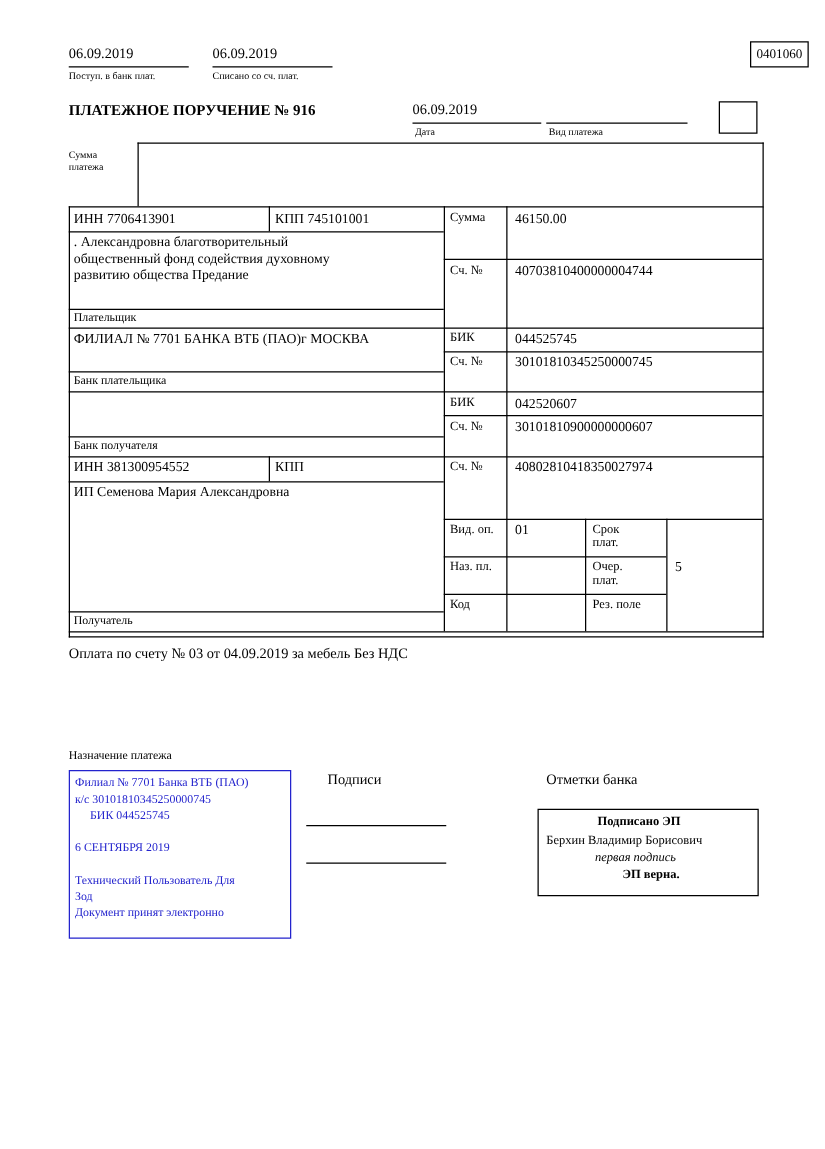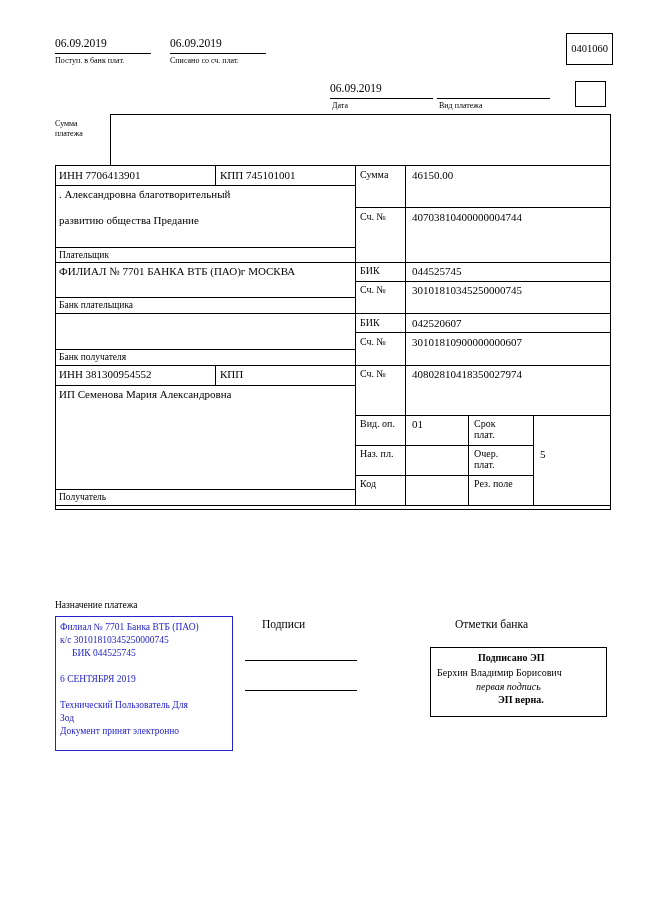--- a/index.html
+++ b/index.html
@@ -29,24 +29,25 @@
 <div class="doc">
 
   <div class="t" style="left:55px;top:37px">06.09.2019</div>
   <div class="hl" style="left:55px;top:53px;width:96px"></div>
   <div class="t s8" style="left:55px;top:57px">Поступ. в банк плат.</div>
 
   <div class="t" style="left:170px;top:37px">06.09.2019</div>
   <div class="hl" style="left:170px;top:53px;width:96px"></div>
   <div class="t s8" style="left:170px;top:57px">Списано со сч. плат.</div>
 
-  <div class="box center" style="left:566px;top:33px;width:47px;height:32px">
+  <div class="box center" style="left:600px;top:33px;width:47px;height:21px">
     <span class="t" style="font-size:10.5px">0401060</span>
   </div>
 
+  <div class="t b" style="left:55px;top:82px;font-size:12px">ПЛАТЕЖНОЕ ПОРУЧЕНИЕ № 916</div>
   <div class="t" style="left:330px;top:82px">06.09.2019</div>
   <div class="hl" style="left:330px;top:98px;width:103px"></div>
   <div class="t s8" style="left:332px;top:102px">Дата</div>
   <div class="hl" style="left:437px;top:98px;width:113px"></div>
   <div class="t s8" style="left:439px;top:102px">Вид платежа</div>
   <div class="box" style="left:575px;top:81px;width:31px;height:26px"></div>
 
   <div class="t s8" style="left:55px;top:120px">Сумма</div>
   <div class="t s8" style="left:55px;top:130px">платежа</div>
   <div class="hl" style="left:110px;top:114px;width:501px"></div>
@@ -61,20 +62,21 @@
 
   <div class="t s11" style="left:59px;top:170px">ИНН 7706413901</div>
   <div class="vl" style="left:215px;top:165px;height:20px"></div>
   <div class="t s11" style="left:220px;top:170px">КПП 745101001</div>
   <div class="t s10" style="left:360px;top:170px">Сумма</div>
   <div class="t s11" style="left:412px;top:170px">46150.00</div>
   <div class="hl" style="left:55px;top:185px;width:300px"></div>
   <div class="hl" style="left:355px;top:207px;width:255px"></div>
 
   <div class="t s11" style="left:59px;top:189px">. Александровна благотворительный</div>
+  <div class="t s11" style="left:59px;top:202px">общественный фонд содействия духовному</div>
   <div class="t s11" style="left:59px;top:215px">развитию общества Предание</div>
   <div class="t s10" style="left:360px;top:212px">Сч. №</div>
   <div class="t s11" style="left:412px;top:212px">40703810400000004744</div>
 
   <div class="hl" style="left:55px;top:247px;width:300px"></div>
   <div class="t s9" style="left:59px;top:250px">Плательщик</div>
   <div class="hl" style="left:55px;top:262px;width:556px"></div>
 
   <div class="t s11" style="left:59px;top:266px">ФИЛИАЛ № 7701 БАНКА ВТБ (ПАО)г МОСКВА</div>
   <div class="t s10" style="left:360px;top:266px">БИК</div>
@@ -117,35 +119,36 @@
   <div class="t s11" style="left:540px;top:449px">5</div>
   <div class="hl" style="left:355px;top:475px;width:178px"></div>
   <div class="t s10" style="left:360px;top:479px">Код</div>
   <div class="t s10" style="left:474px;top:479px">Рез. поле</div>
 
   <div class="hl" style="left:55px;top:489px;width:300px"></div>
   <div class="t s9" style="left:59px;top:492px">Получатель</div>
   <div class="hl" style="left:55px;top:505px;width:556px"></div>
   <div class="hl" style="left:55px;top:509px;width:556px"></div>
 
+  <div class="t" style="left:55px;top:517px">Оплата по счету № 03 от 04.09.2019 за мебель Без НДС</div>
   <div class="t s9" style="left:55px;top:600px">Назначение платежа</div>
 
   <div class="box bluebox" style="left:55px;top:616px;width:178px;height:135px"></div>
   <div class="t s9 bluetext" style="left:60px;top:622px">Филиал № 7701 Банка ВТБ (ПАО)</div>
   <div class="t s9 bluetext" style="left:60px;top:635px">к/с 30101810345250000745</div>
   <div class="t s9 bluetext" style="left:72px;top:648px">БИК 044525745</div>
   <div class="t s9 bluetext" style="left:60px;top:674px">6 СЕНТЯБРЯ 2019</div>
   <div class="t s9 bluetext" style="left:60px;top:700px">Технический Пользователь Для</div>
   <div class="t s9 bluetext" style="left:60px;top:713px">Зод</div>
   <div class="t s9 bluetext" style="left:60px;top:726px">Документ принят электронно</div>
 
   <div class="t" style="left:262px;top:618px">Подписи</div>
   <div class="hl" style="left:245px;top:660px;width:112px"></div>
   <div class="hl" style="left:245px;top:690px;width:112px"></div>
 
-  <div class="t" style="left:455px;top:618px">Отметки банка</div>
+  <div class="t" style="left:437px;top:618px">Отметки банка</div>
   <div class="box" style="left:430px;top:647px;width:177px;height:70px"></div>
   <div class="t s10 b" style="left:478px;top:653px">Подписано ЭП</div>
   <div class="t s10" style="left:437px;top:668px">Берхин Владимир Борисович</div>
   <div class="t s10 i" style="left:476px;top:682px">первая подпись</div>
   <div class="t s10 b" style="left:498px;top:695px">ЭП верна.</div>
 
 </div>
 
 </body></html>

